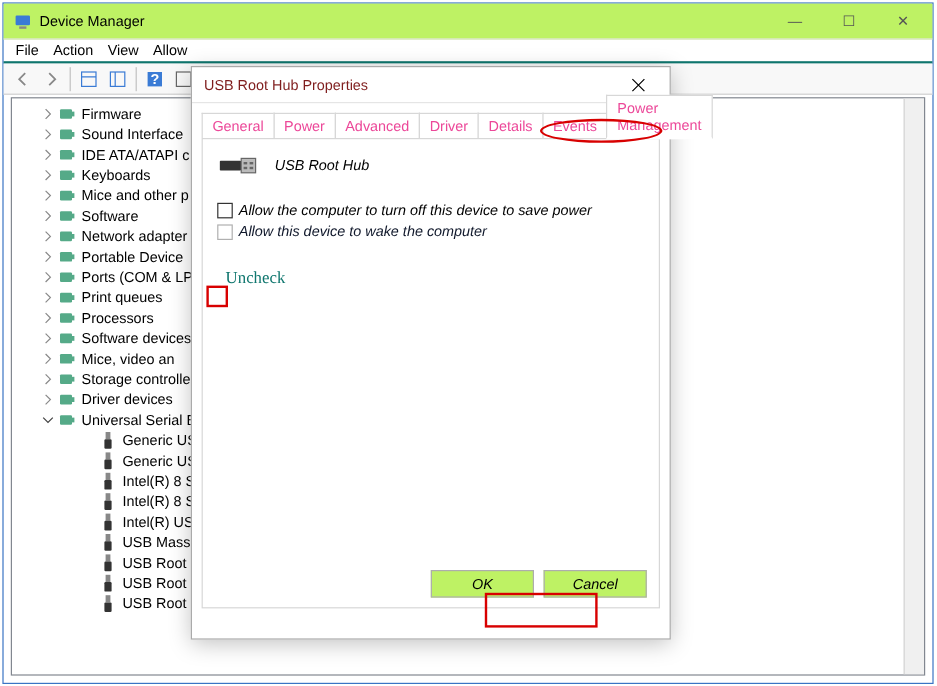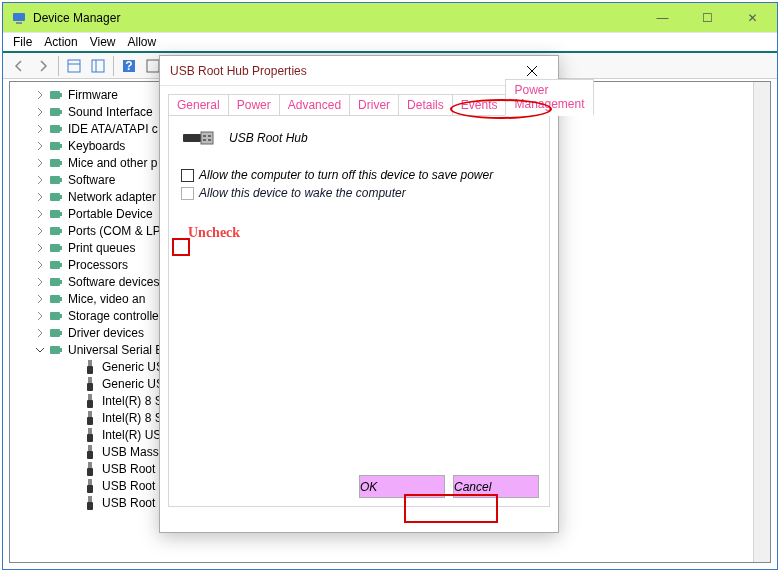--- a/index.html
+++ b/index.html
@@ -42,24 +42,24 @@
   .tab { padding:3px 8px 3px 8px; border:1px solid #d7d7d7; border-bottom:none; background:#fff; color:#ec4899; margin-right:-1px; position:relative; }
   .tab.active { border-bottom:2px solid #fff; z-index:2; top:1px;}
   .tab-pane { border:1px solid #d7d7d7; height:392px; position:relative; padding:12px 10px; background:#fff;font-style:italic;}
   .dev-row { display:flex; align-items:center; gap:14px; margin-bottom:18px; padding-left:4px;}
   .dev-row .big-icon{ width:32px; height:20px;}
   .chk-row { display:flex; align-items:center; gap:5px; height:18px; padding-left:2px; color:#000;}
   .chk-row.disabled { color:#0f172a; }
   .chk-box { width:13px; height:13px; border:1px solid #333; background:#fff; display:inline-block;}
   .chk-row.disabled .chk-box{ border-color:#b0b0b0;}
   .btn-row { position:absolute; right:10px; bottom:8px; display:flex; gap:8px;}
-  .push-btn { width:86px; height:23px; border:1px solid #adadad; background:#f0abfc; display:flex; align-items:center; color:#000;}
+  .push-btn { width:86px; height:23px; border:1px solid #adadad; background:#bef264; display:flex; align-items:center; justify-content:center; color:#000;}
 
   
-  .anno-uncheck { position:absolute; left:188px; top:225px; color:#ef4444; font-weight:bold; font-family:"Comic Sans MS",cursive; font-size:14px; pointer-events:none; z-index:20;}
+  .anno-uncheck { position:absolute; left:188px; top:225px; color:#0f766e; font-weight:normal; font-family:"Comic Sans MS",cursive; font-size:14px; pointer-events:none; z-index:20;}
   .anno-box-chk { position:absolute; left:172px; top:238px; width:18px; height:18px; border:2px solid #d80000; z-index:20; pointer-events:none;}
   .anno-box-ok { position:absolute; left:404px; top:494px; width:94px; height:29px; border:2px solid #d80000; z-index:20; pointer-events:none;}
   .anno-oval { position:absolute; left:450px; top:99px; width:102px; height:20px; border:2px solid #d80000; border-radius:50%; z-index:20; pointer-events:none;}
 </style>
 </head>
 <body>
 
 <div class="window">
   <div class="titlebar">
     <span class="app-icon">

